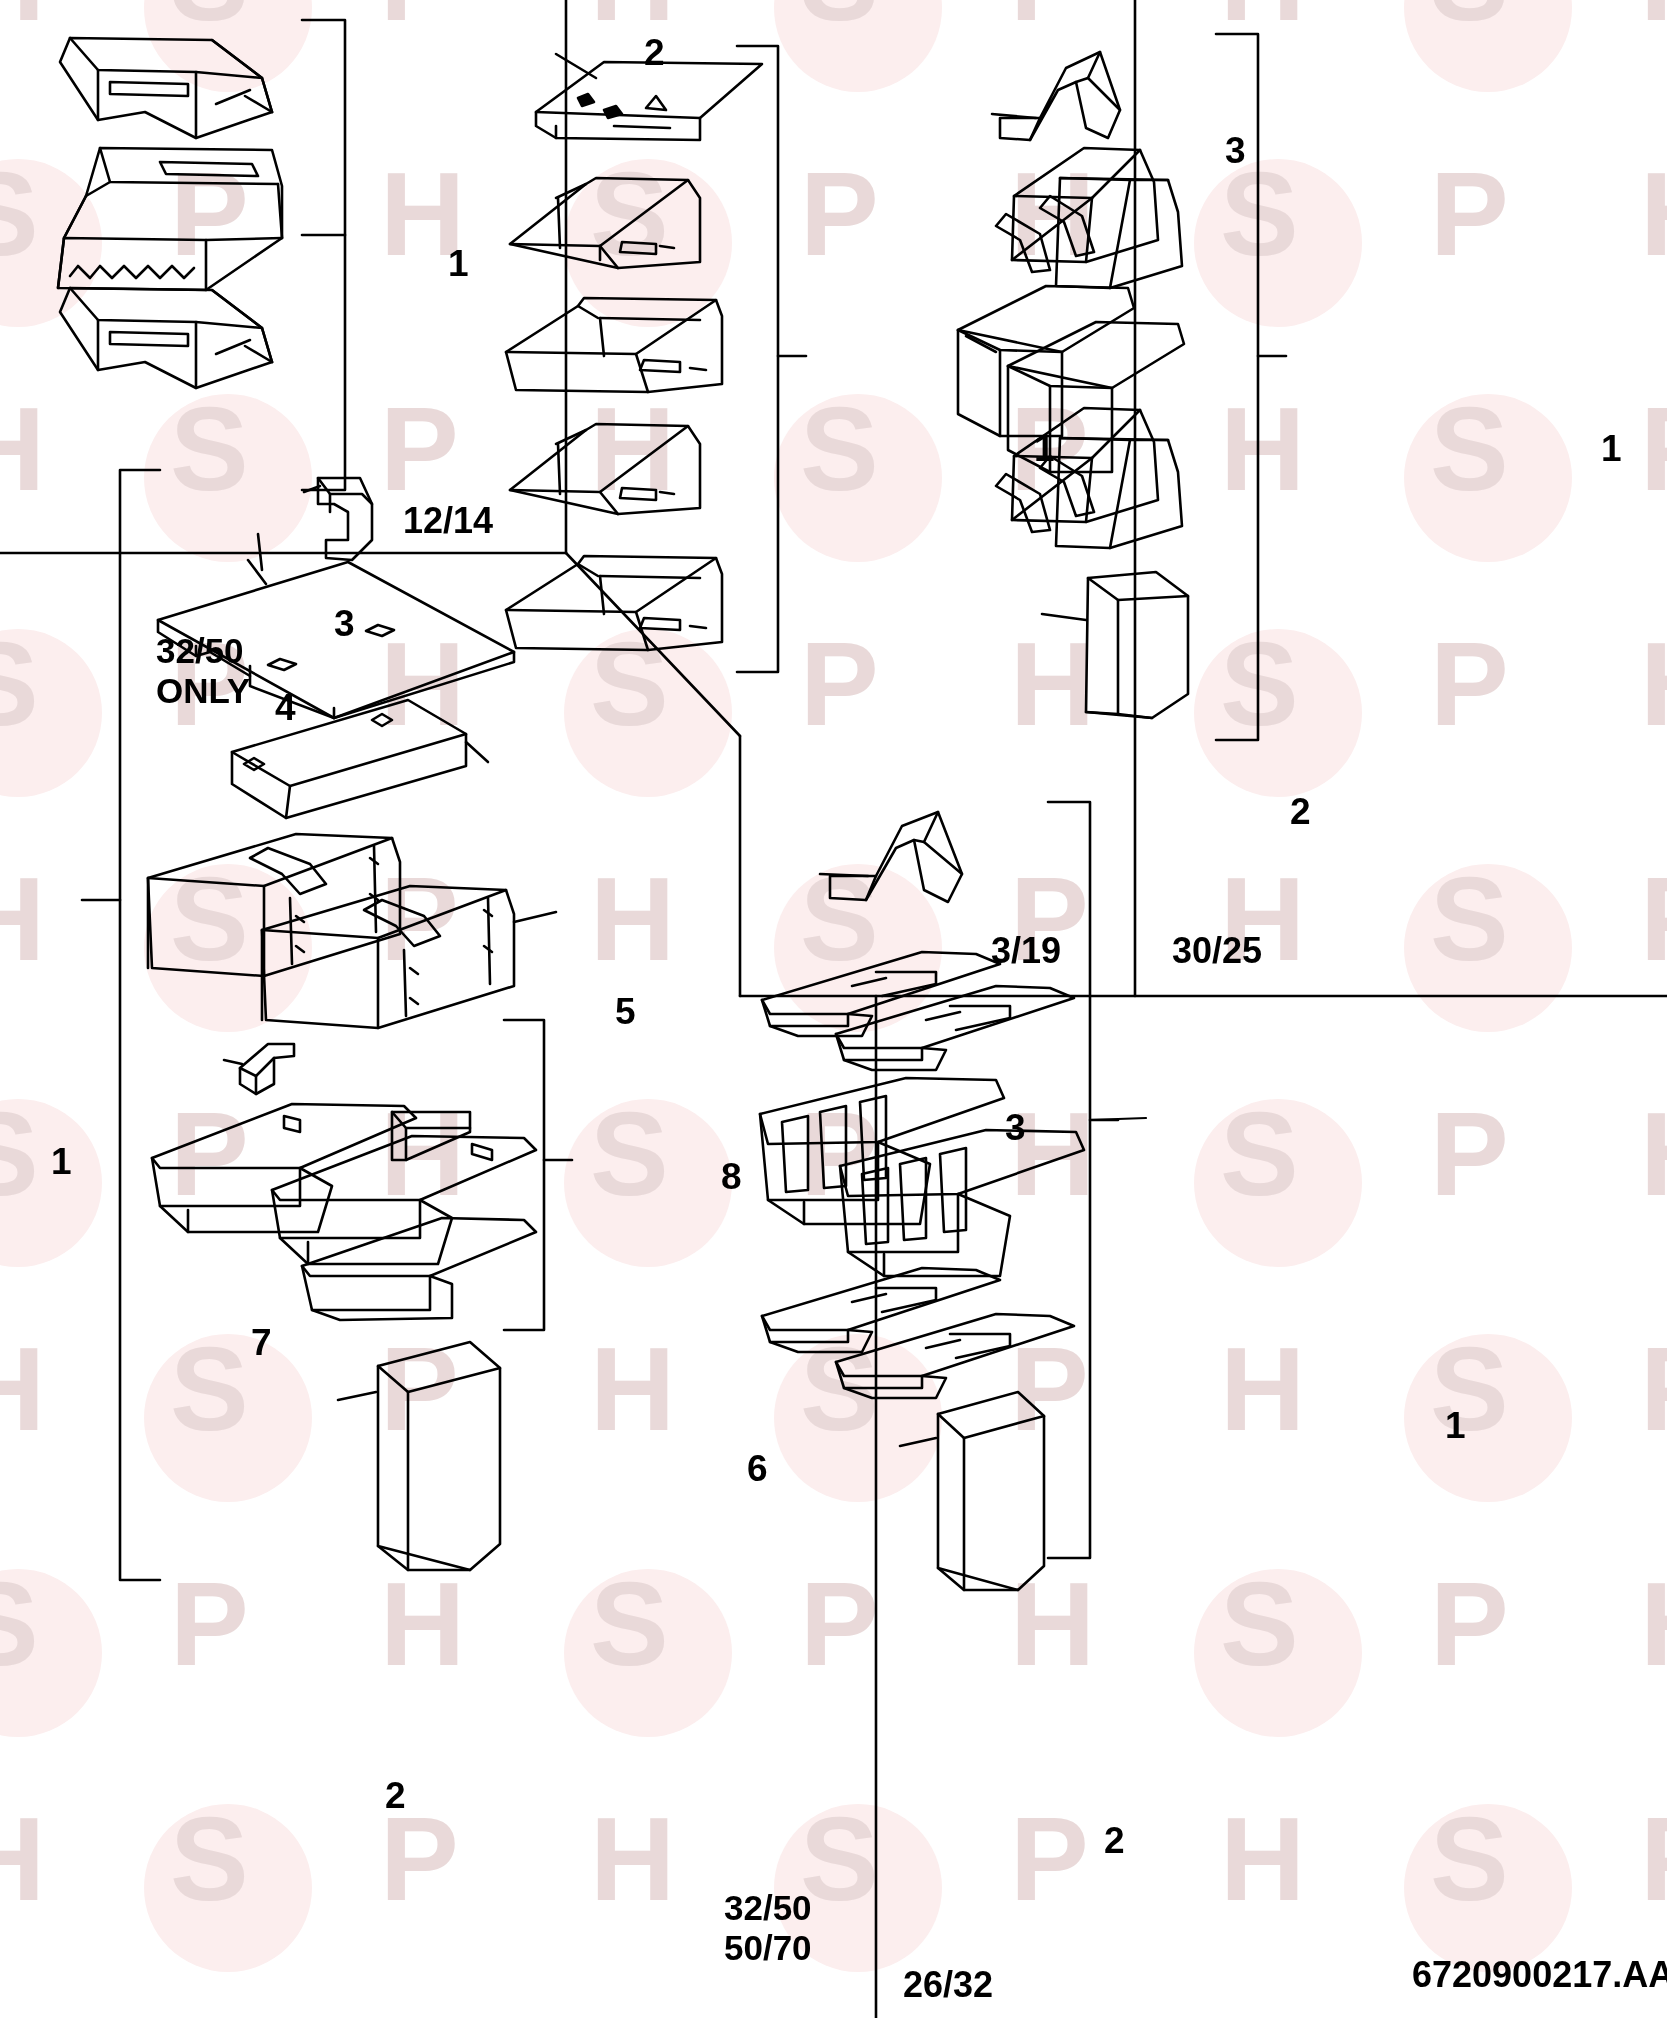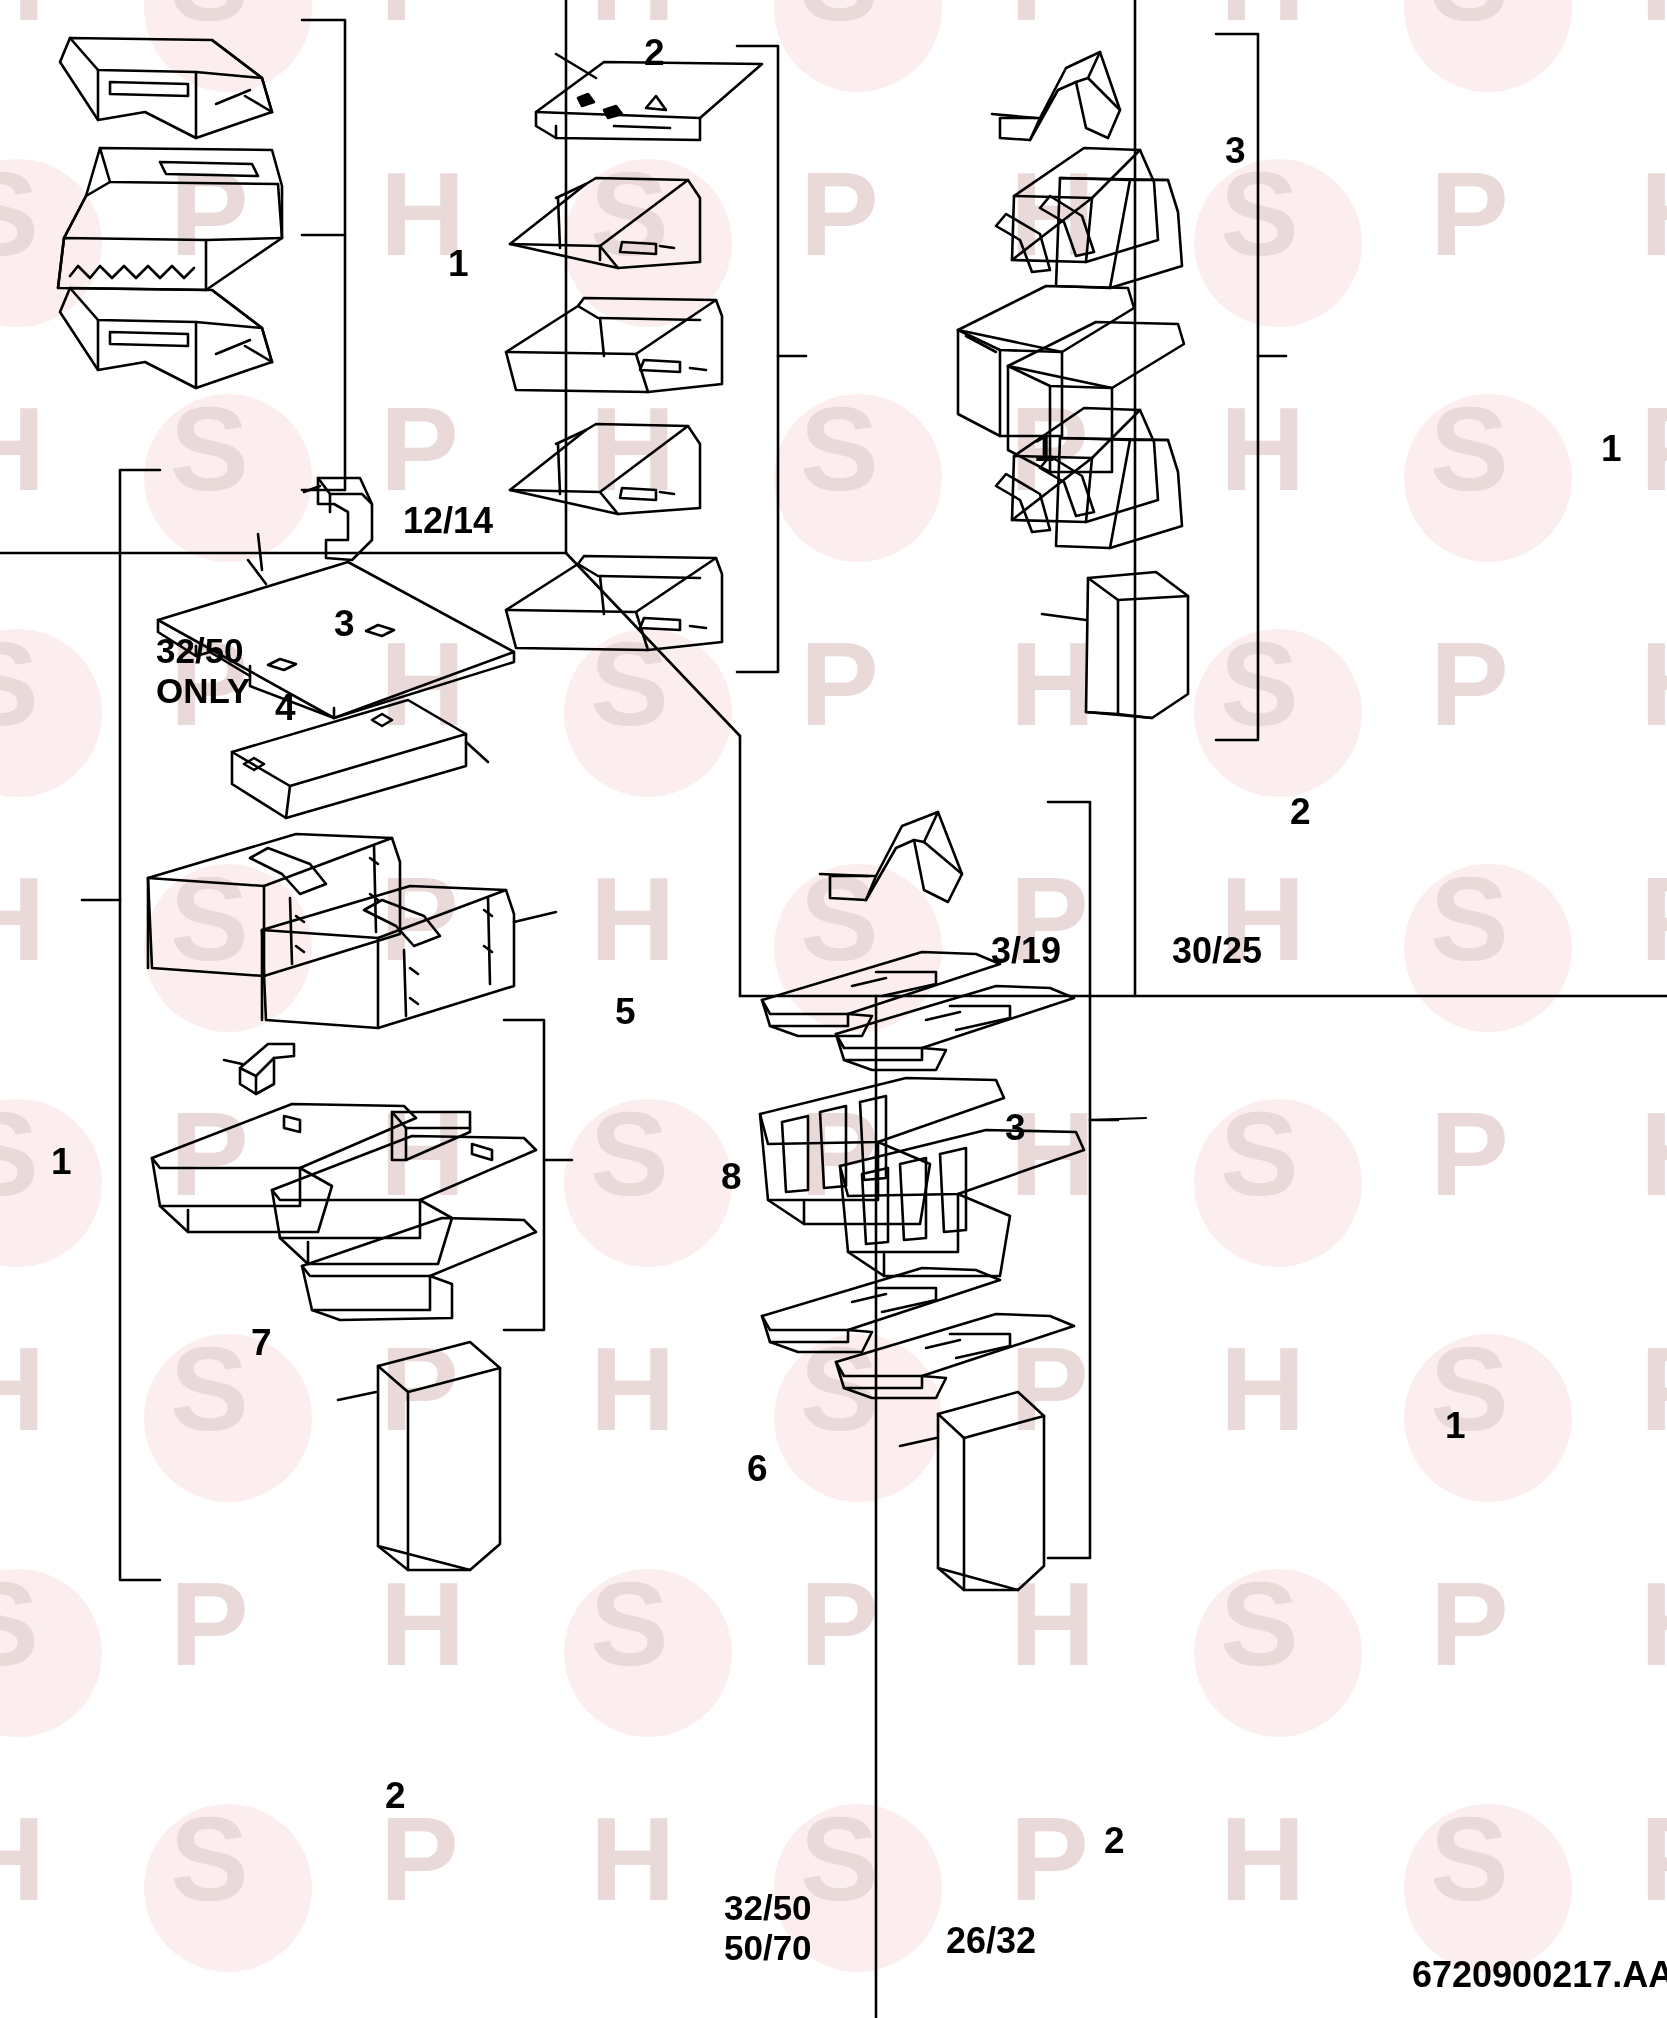--- a/index.html
+++ b/index.html
@@ -490,17 +490,17 @@
     <div class="lbl num" style="left:51px; top:1141px;">1</div>
     <div class="lbl num" style="left:721px; top:1156px;">8</div>
     <div class="lbl num" style="left:251px; top:1322px;">7</div>
     <div class="lbl num" style="left:747px; top:1448px;">6</div>
     <div class="lbl num" style="left:385px; top:1775px;">2</div>
     <div class="lbl only" style="left:724px; top:1888px;">32/50
 50/70</div>
     <div class="lbl num" style="left:1005px; top:1107px;">3</div>
     <div class="lbl num" style="left:1445px; top:1405px;">1</div>
     <div class="lbl num" style="left:1104px; top:1820px;">2</div>
-    <div class="lbl grp" style="left:903px; top:1920px;margin-left:43px;">26/32</div>
+    <div class="lbl grp" style="left:903px; top:1964px;">26/32</div>
     <div class="lbl code" style="left:1378px; top:1954px;">6720900217.AA</div>
   </div>
 
 </div>
 
 </body></html>

